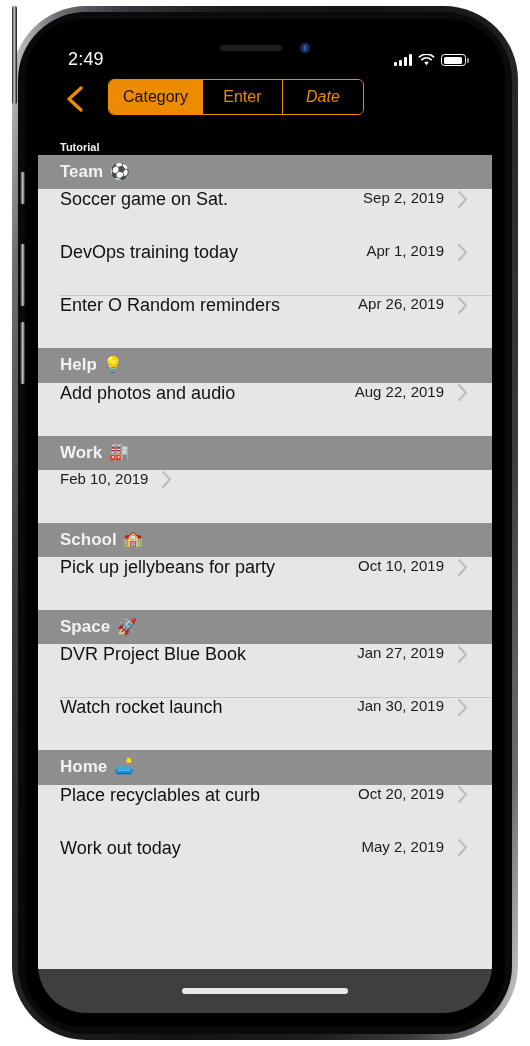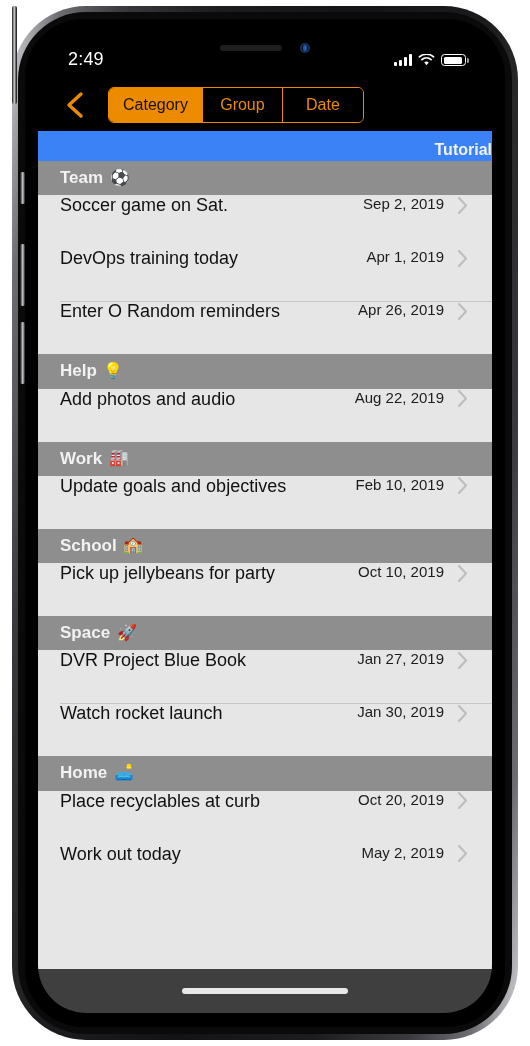--- a/index.html
+++ b/index.html
@@ -174,21 +174,21 @@
     border-radius: 1.5px;
     background: #ffffff;
   }
 
   
   #nav-bar {
     position: relative;
     height: 52px;
     background: #000000;
     display: flex;
-    align-items: center;
+    align-items: flex-start;
     padding: 0 14px;
     box-sizing: border-box;
     z-index: 20;
   }
   #back-button {
     width: 46px;
     height: 40px;
     display: flex;
     align-items: center;
     justify-content: center;
@@ -210,21 +210,21 @@
     padding: 0 14px;
     min-width: 80px;
     font-size: 16px;
     color: #ED8B00;
     background: #000000;
     border-right: 1.5px solid #ED8B00;
     box-sizing: border-box;
     cursor: pointer;
     white-space: nowrap;
   }
-  .segment:last-child { border-right: none; }
+  .segment:last-child { border-right: none; font-style: italic; }
   .segment.selected {
     background: #ED8B00;
     color: #1a1205;
   }
 
   
   #reminder-list {
     position: relative;
     height: 838px;
     background: #E6E6E6;
@@ -241,27 +241,26 @@
     display: flex;
     align-items: center;
     gap: 7px;
     line-height: 1.25;
   }
   .section-header .header-emoji {
     font-size: 16px;
     line-height: 1;
   }
   #list-title {
-    background: #3b82f6;
+    background: #000000;
     color: #F2F2F2;
-    font-size: 16px;
+    font-size: 11px;
     font-weight: bold;
     padding: 10px 0 2px 22px;
     box-sizing: border-box;
-    text-align: right;
   }
   .reminder-row {
     background: #E6E6E6;
     height: 53px;
     display: flex;
     align-items: flex-start;
     padding: 0 24px 0 22px;
     box-sizing: border-box;
     position: relative;
     cursor: pointer;
@@ -357,21 +356,21 @@
   </div>
 
   <div id="nav-bar">
     <div id="back-button">
       <svg width="22" height="30" viewBox="0 0 22 30">
         <polyline points="17,4 5,15 17,26" fill="none" stroke="#ED8B00" stroke-width="3.4" stroke-linecap="round" stroke-linejoin="round"></polyline>
       </svg>
     </div>
     <div id="segmented-control">
       <div class="segment selected">Category</div>
-      <div class="segment">Group</div>
+      <div class="segment">Enter</div>
       <div class="segment">Date</div>
     </div>
   </div>
 
   <div id="reminder-list">
     <div id="list-title">Tutorial</div>
     <div id="sections-container">
         <div class="section-header">
           <span>Team</span>
           <span class="header-emoji">⚽</span>
@@ -414,21 +413,20 @@
             <svg width="11" height="19" viewBox="0 0 11 19">
               <polyline points="2,2 9,9.5 2,17" fill="none" stroke="#BDBDBD" stroke-width="2.1" stroke-linecap="round" stroke-linejoin="round"></polyline>
             </svg>
           </div>
         </div>
         <div class="section-header">
           <span>Work</span>
           <span class="header-emoji">🏭</span>
         </div>
         <div class="reminder-row">
-          <div class="row-title">Update goals and objectives</div>
           <div class="row-date">Feb 10, 2019</div>
           <div class="row-chevron">
             <svg width="11" height="19" viewBox="0 0 11 19">
               <polyline points="2,2 9,9.5 2,17" fill="none" stroke="#BDBDBD" stroke-width="2.1" stroke-linecap="round" stroke-linejoin="round"></polyline>
             </svg>
           </div>
         </div>
         <div class="section-header">
           <span>School</span>
           <span class="header-emoji">🏫</span>

